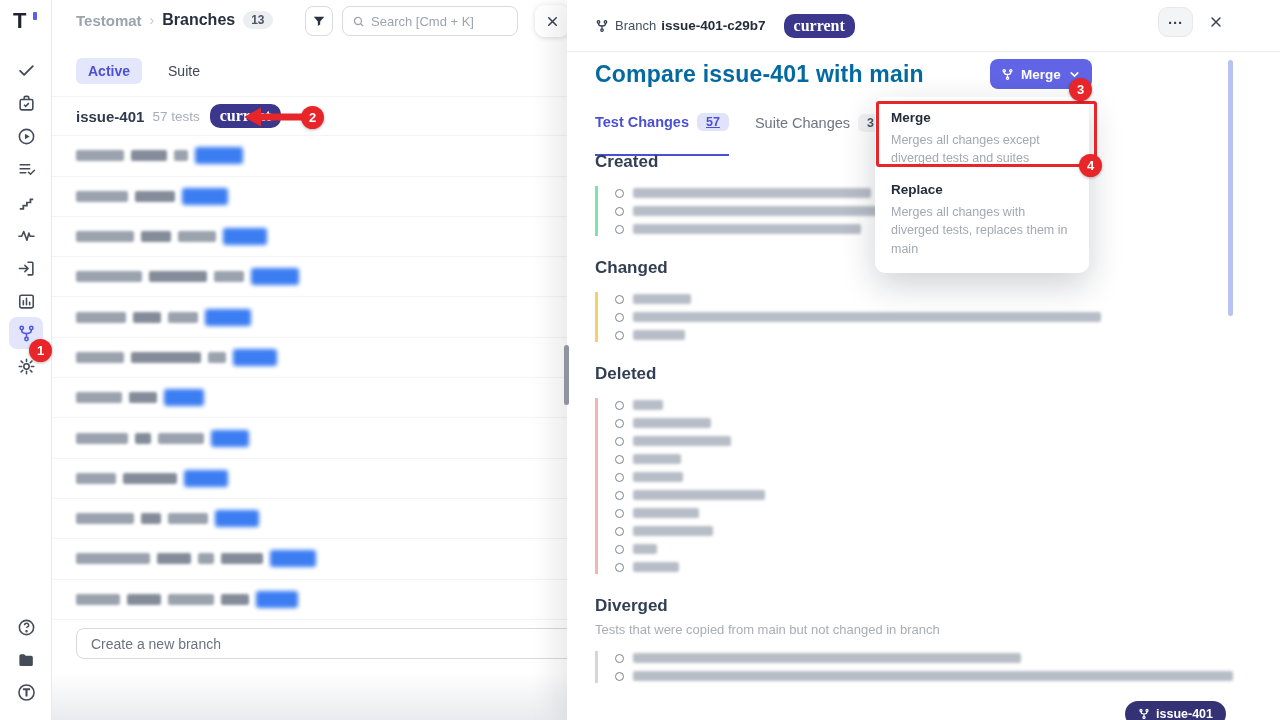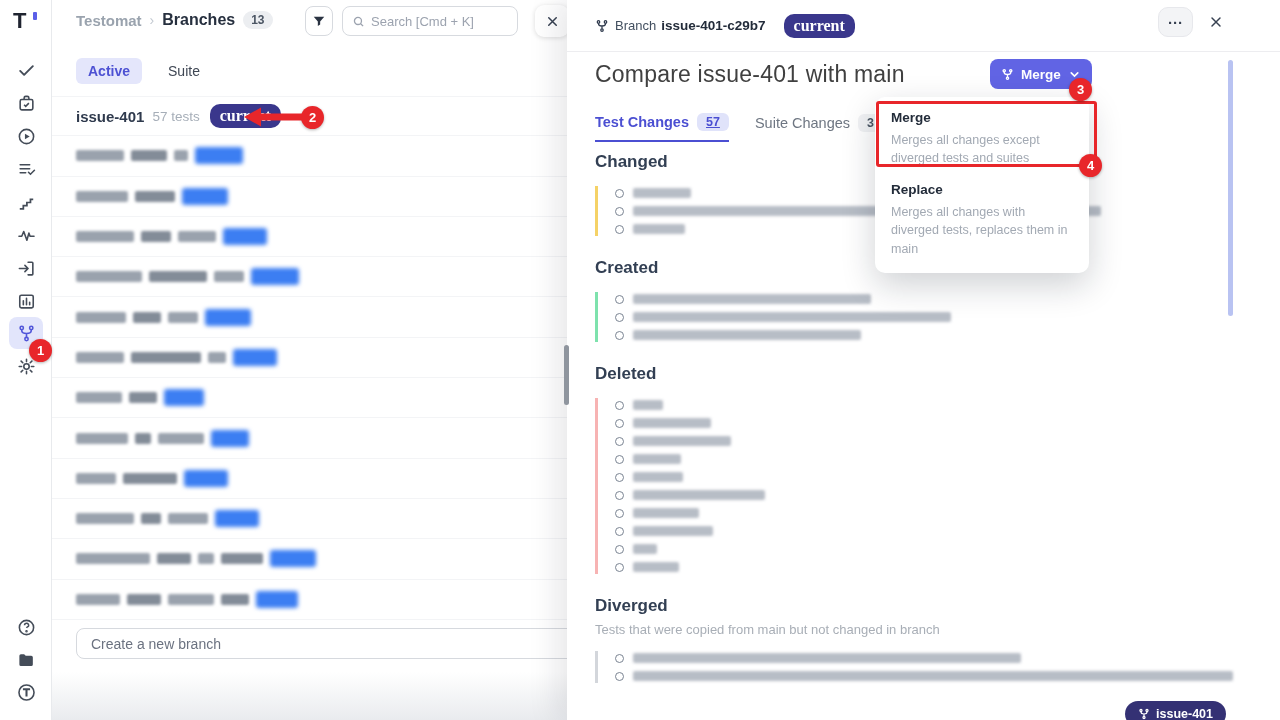--- a/index.html
+++ b/index.html
@@ -71,38 +71,38 @@
   .cp-header svg.branch-ic { width:14px; height:14px; color:#2f3a4d; }
   .cp-h-label { font-size:13px; color:#435060; margin:0 5px 0 6px; }
   .cp-h-name { font-size:13.5px; font-weight:700; color:#232c3a; margin-right:18px; }
   .menu-btn { position:absolute; left:591px; top:7px; width:35px; height:30px;
               background:#f3f4f6; border:1px solid #e7e8ec; border-radius:10px;
               color:#374151; font-size:15px; font-weight:700; line-height:1;
               display:flex; align-items:center; justify-content:center; cursor:pointer; }
   .cp-close { position:absolute; left:639px; top:12px; width:20px; height:20px; border:none;
               background:transparent; color:#374151; cursor:pointer; display:flex;
               align-items:center; justify-content:center; }
-  .cp-title { position:absolute; left:28px; top:61px; font-size:23px; font-weight:400;
-              color:#404040; letter-spacing:.2px; }
+  .cp-title { position:absolute; left:28px; top:61px; font-size:23px; font-weight:700;
+              color:#0369a1; letter-spacing:.2px; }
   .merge-btn { position:absolute; left:423px; top:59px; width:102px; height:30px;
                background:#6164e4; border:none; border-radius:8px; color:#fff;
                display:flex; align-items:center; justify-content:center; gap:7px;
                font-size:13.5px; font-weight:600; cursor:pointer;
                font-family:"Liberation Sans", sans-serif; }
   .merge-btn svg { width:13px; height:13px; }
   .switch-btn { position:absolute; left:533px; top:59px; width:127px; height:30px;
                 background:#fff; border:1px solid #e3e5ea; border-radius:8px;
                 box-shadow:0 1px 2px rgba(0,0,0,.05); color:#26303f;
                 display:flex; align-items:center; justify-content:center; gap:7px;
                 font-size:13px; font-weight:600; cursor:pointer;
                 font-family:"Liberation Sans", sans-serif; }
   .switch-btn svg { width:13px; height:13px; }
   .cp-tabs { position:absolute; left:28px; top:113px; display:flex; gap:26px; }
   .cp-tab { display:flex; align-items:center; gap:8px; font-size:14.5px; color:#6e7682;
-            padding-bottom:9px; cursor:pointer; }
+            padding-bottom:23px; cursor:pointer; }
   .cp-tab.active { color:#4b4fd2; font-weight:600; border-bottom:2.5px solid #4b4fd2; }
   .tab-count { font-size:12.5px; font-weight:600; background:#f1f2f4; color:#4b5563;
                padding:2px 9px; border-radius:6px; }
   .cp-tab.active .tab-count { background:#e0e3fa; color:#4b4fd2;text-decoration:underline; }
   #sections { position:absolute; left:28px; top:152px; width:645px; }
   .section { margin-bottom:22px; }
   .section h2 { font-size:17px; font-weight:700; color:#323f53; margin-bottom:14px; }
   .section .subtitle { font-size:13px; color:#a8aeb6; margin:-8px 0 14px; }
   .sec-items { border-left:3px solid #ddd; padding:2px 0 2px 17px; display:flex;
                flex-direction:column; gap:8px; }
@@ -386,50 +386,50 @@
       <span>Suite Changes</span>
       <span class="tab-count">3</span>
     </div>
     <div class="cp-tab" style="margin-left:14px">
       <span>S</span>
     </div>
   </div>
 
   <div id="sections">
       <div class="section">
+        <h2>Created</h2>
+        <div class="sec-items" style="border-left-color: rgb(126, 226, 173);">
+          <div class="sec-item">
+            <div class="bullet"></div>
+            <div class="sec-bar" style="width: 238px;"></div>
+          </div>
+          <div class="sec-item">
+            <div class="bullet"></div>
+            <div class="sec-bar" style="width: 318px;"></div>
+          </div>
+          <div class="sec-item">
+            <div class="bullet"></div>
+            <div class="sec-bar" style="width: 228px;"></div>
+          </div>
+        </div>
+      </div>
+      <div class="section">
         <h2>Changed</h2>
         <div class="sec-items" style="border-left-color: rgb(245, 210, 103);">
           <div class="sec-item">
             <div class="bullet"></div>
             <div class="sec-bar" style="width: 58px;"></div>
           </div>
           <div class="sec-item">
             <div class="bullet"></div>
             <div class="sec-bar" style="width: 468px;"></div>
           </div>
           <div class="sec-item">
             <div class="bullet"></div>
             <div class="sec-bar" style="width: 52px;"></div>
-          </div>
-        </div>
-      </div>
-      <div class="section">
-        <h2>Created</h2>
-        <div class="sec-items" style="border-left-color: rgb(126, 226, 173);">
-          <div class="sec-item">
-            <div class="bullet"></div>
-            <div class="sec-bar" style="width: 238px;"></div>
-          </div>
-          <div class="sec-item">
-            <div class="bullet"></div>
-            <div class="sec-bar" style="width: 318px;"></div>
-          </div>
-          <div class="sec-item">
-            <div class="bullet"></div>
-            <div class="sec-bar" style="width: 228px;"></div>
           </div>
         </div>
       </div>
       <div class="section">
         <h2>Deleted</h2>
         <div class="sec-items" style="border-left-color: rgb(247, 179, 179);">
           <div class="sec-item">
             <div class="bullet"></div>
             <div class="sec-bar" style="width: 30px;"></div>
           </div>

